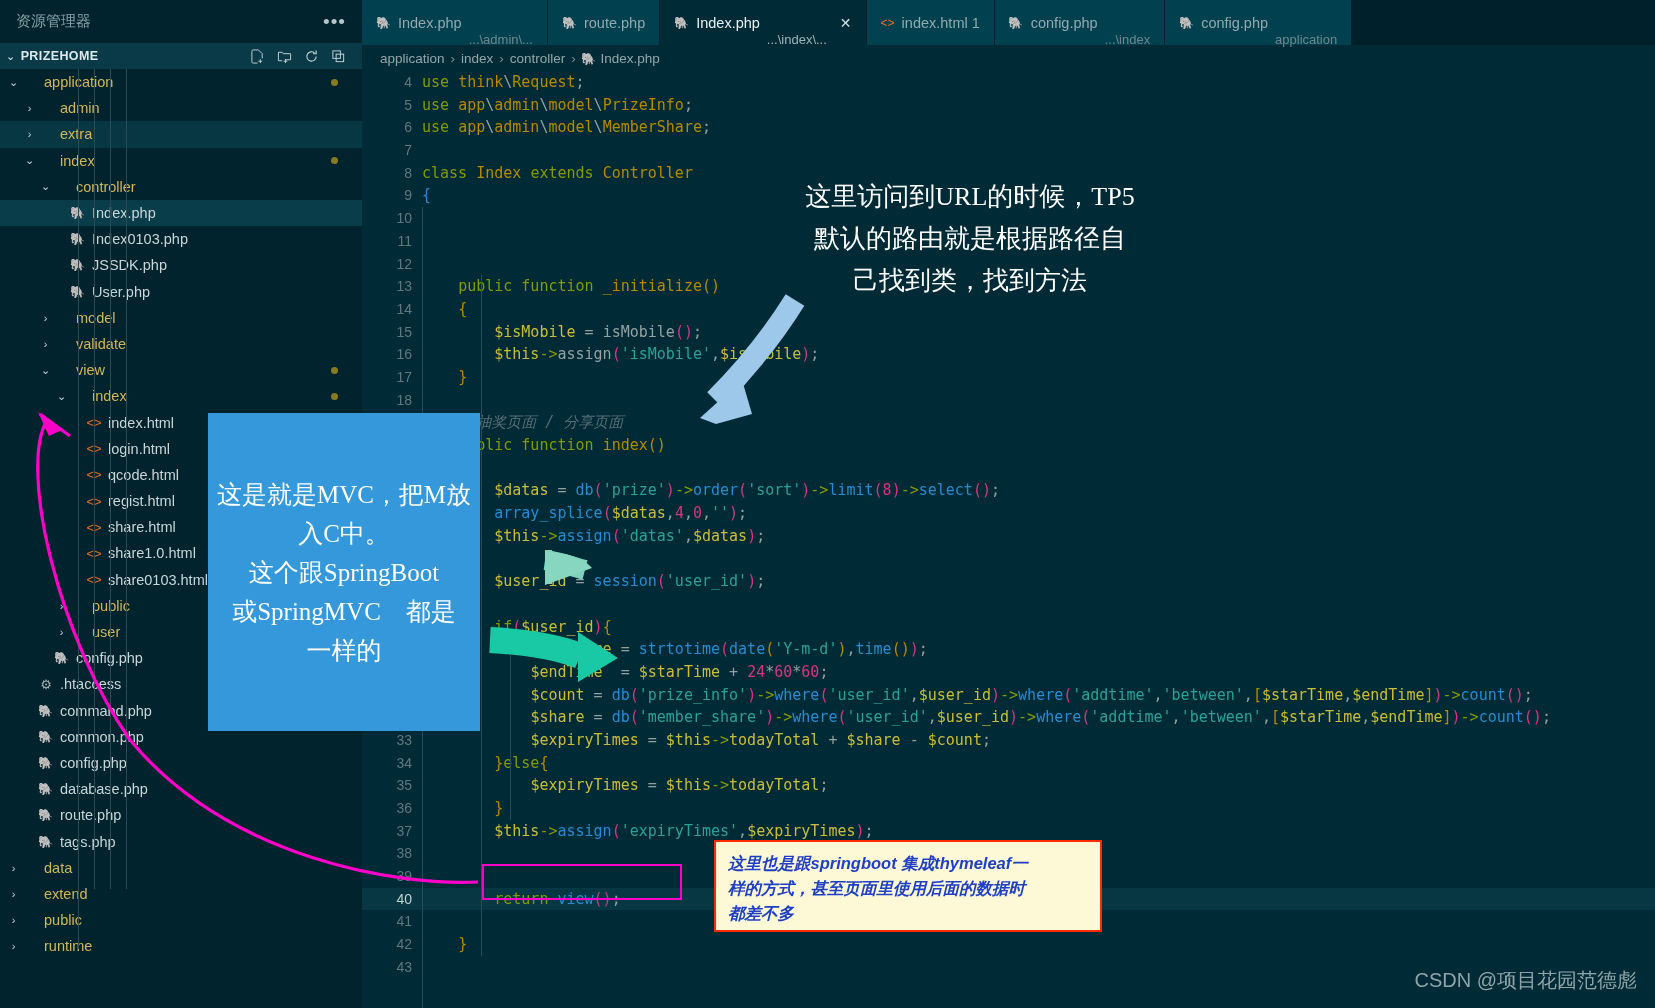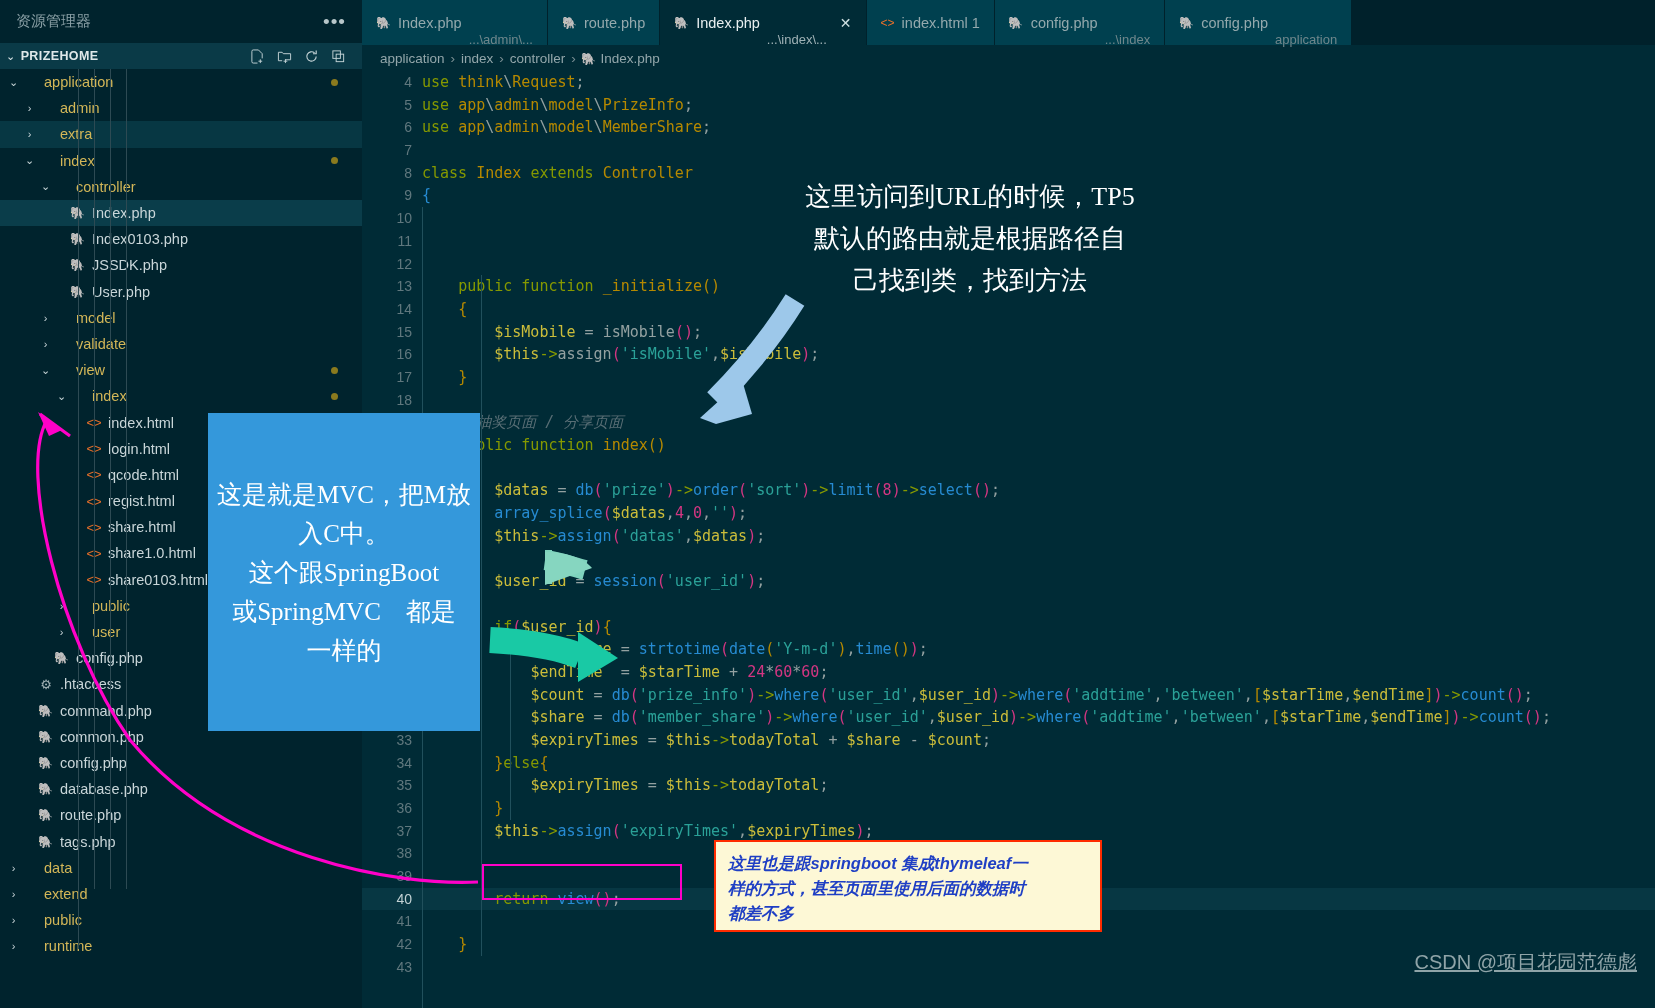--- a/index.html
+++ b/index.html
@@ -79,21 +79,21 @@
   #note-top{ position:absolute; left:780px; top:176px; width:380px; color:#ffffff;
              font-family:"Liberation Serif", serif; font-size:26px; line-height:42px; text-align:center; }
 
   #note-yellow{ position:absolute; left:714px; top:840px; width:388px; height:92px;
                 background:#fdf8d6; border:2px solid #ff2b00; padding:9px 12px; }
   #note-yellow .inner{ color:#1f3fc4; font-size:16.5px; font-weight:bold; line-height:25px;font-style:italic; }
 
   #hl-box{ position:absolute; left:482px; top:864px; width:200px; height:36px;
            border:2.5px solid #ff00c8; }
 
-  #watermark{ position:absolute; right:18px; bottom:32px; color:#8fa4a8; font-size:20px;text-decoration:underline; }
+  #watermark{ position:absolute; right:18px; bottom:14px; color:#8fa4a8; font-size:20px; }
 
   svg.overlay{ position:absolute; left:0; top:0; width:1655px; height:1008px; pointer-events:none; }
 </style>
 </head>
 <body>
 
 <div id="app">
 
   <div id="sidebar">
     <div id="sidebar-title">

